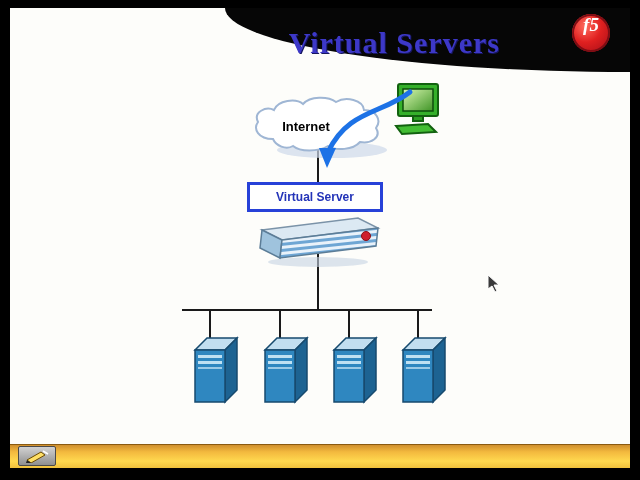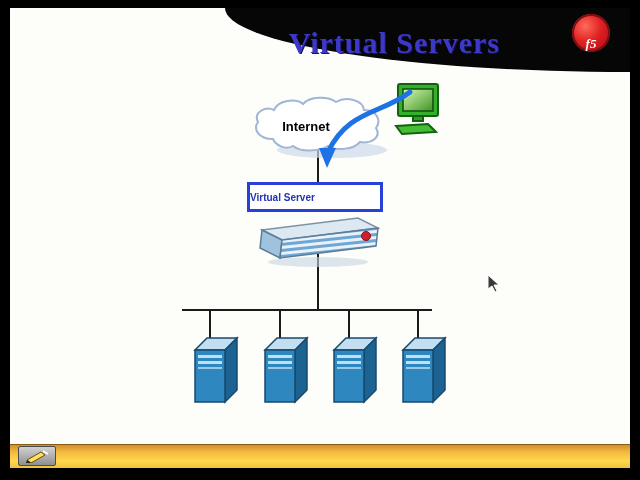--- a/index.html
+++ b/index.html
@@ -30,34 +30,34 @@
     color:#3d38c8;
     text-shadow:1px 1px 0 #17175e;
     letter-spacing:1px;
   }
   .logo {
     position:absolute; top:6px; right:20px;
     width:38px; height:38px; border-radius:50%;
     background:radial-gradient(circle at 35% 32%, #ff6b5e 0%, #e02020 45%, #a00c16 100%);
     box-shadow:inset 0 0 0 2px #7e0d14;
     z-index:4;
-    display:flex; align-items:flex-end; justify-content:center;
+    display:flex; align-items:flex-start; justify-content:center;
     color:#fff;
     font-family:"Liberation Serif", serif;
-    font-style:italic; font-weight:bold; font-size:13px;
+    font-style:italic; font-weight:bold; font-size:19px;
   }
   .diagram-svg { position:absolute; left:0; top:0; z-index:1; }
   .vs-box {
     position:absolute; left:237px; top:174px;
     width:130px; height:24px;
     background:#fff;
     border:3px solid #2741d8;
     z-index:2;
-    display:flex; align-items:center; 
-    font-weight:bold; font-size:10px; color:#2333b8;
+    display:flex; align-items:center; justify-content:center;
+    font-weight:bold; font-size:12px; color:#2333b8;
   }
   .toolbar {
     position:absolute; left:0; bottom:0; width:100%; height:23px;
     background:linear-gradient(180deg,#cf8f2e 0%, #f3b93e 30%, #ffd84f 70%, #f0c13c 100%);
     border-top:1px solid #8a5a10;
     z-index:5;
   }
   .tool-btn {
     position:absolute; left:8px; bottom:2px;
     width:36px; height:18px;

